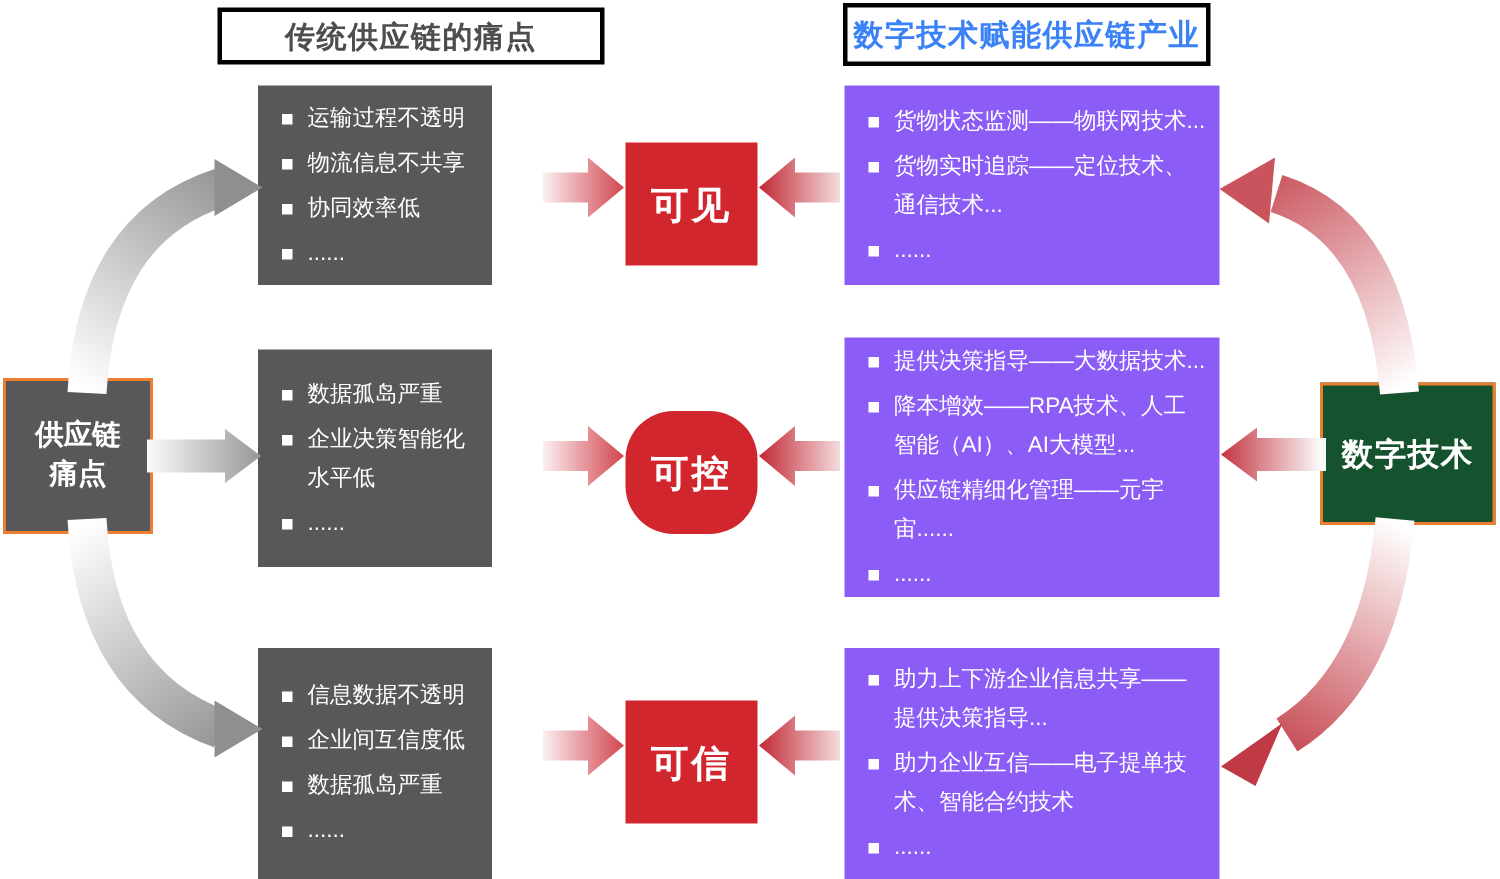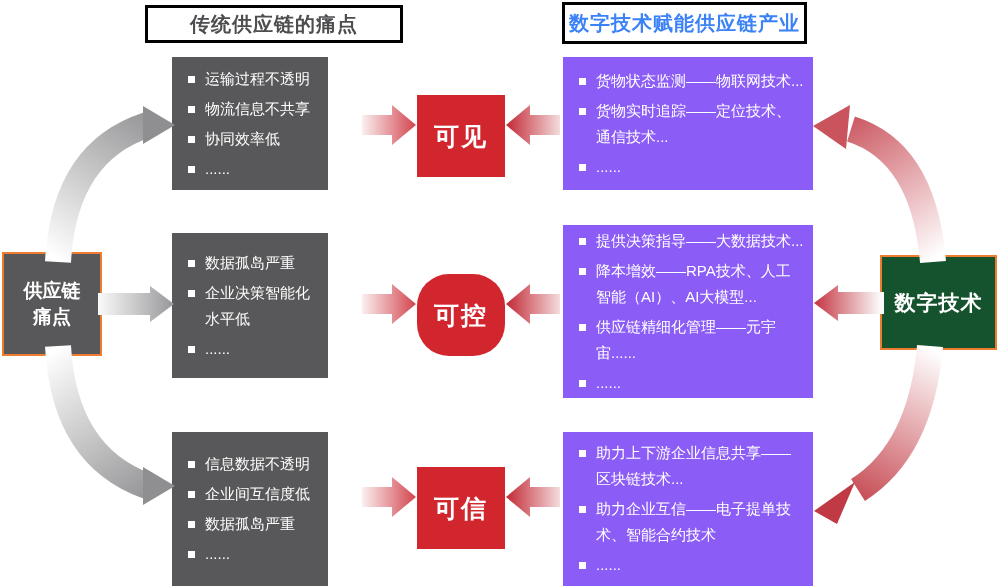--- a/index.html
+++ b/index.html
@@ -102,21 +102,21 @@
   <div class="panel pink tech-2">
     <ul>
       <li><span class="sq"></span><span>提供决策指导——大数据技术...</span></li>
       <li><span class="sq"></span><span>降本增效——RPA技术、人工智能（AI）、AI大模型...</span></li>
       <li><span class="sq"></span><span>供应链精细化管理——元宇宙......</span></li>
       <li><span class="sq"></span><span>......</span></li>
     </ul>
   </div>
   <div class="panel pink tech-3">
     <ul>
-      <li><span class="sq"></span><span>助力上下游企业信息共享——区块链技术...</span></li>
+      <li><span class="sq"></span><span>助力上下游企业信息共享——提供决策指导...</span></li>
       <li><span class="sq"></span><span>助力企业互信——电子提单技术、智能合约技术</span></li>
       <li><span class="sq"></span><span>......</span></li>
     </ul>
   </div>
 
   <div class="keyword kw-1">可见</div>
   <div class="keyword kw-2">可控</div>
   <div class="keyword kw-3">可信</div>
 
   <svg class="arrows" viewBox="0 0 1000 586" xmlns="http://www.w3.org/2000/svg">

